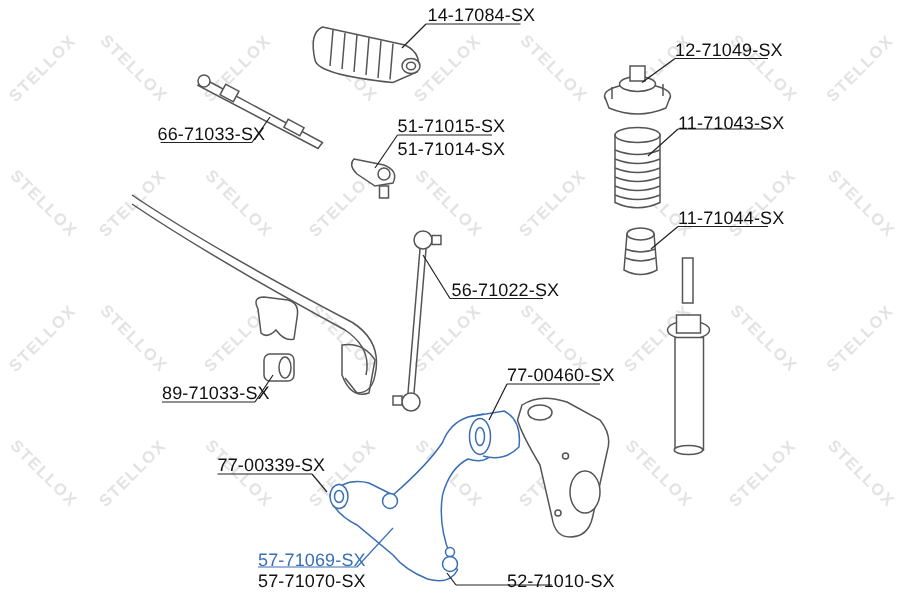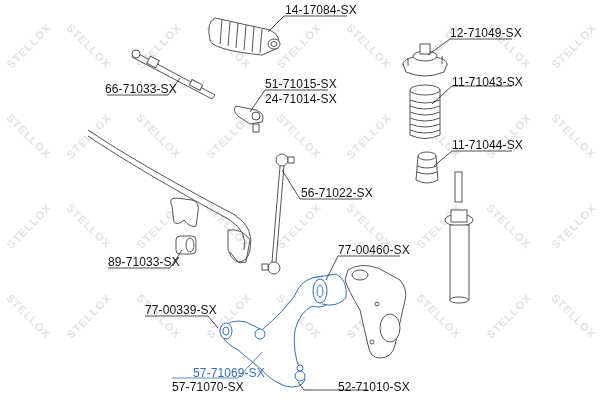--- a/index.html
+++ b/index.html
@@ -1,19 +1,19 @@
 <!DOCTYPE html>
 <html><head>
 <meta charset="utf-8">
 <style>
   html,body{margin:0;padding:0;background:#fff;}
   #stage{position:relative;width:600px;height:400px;overflow:hidden;background:#fff;font-family:"Liberation Sans",sans-serif;}
   svg{position:absolute;left:0;top:0;}
   .lbl{position:absolute;font-size:12px;line-height:12px;color:#111;white-space:nowrap;letter-spacing:0.1px;}
-  .lbl.hl{color:#3a6fb5;margin-left:21px;}
+  .lbl.hl{color:#3a6fb5;}
   .wm{position:absolute;font-family:"Liberation Sans",sans-serif;font-weight:bold;font-size:11px;color:#e3e3e3;letter-spacing:1px;white-space:nowrap;}
 </style>
 </head>
 <body>
 
 <div id="stage">
 
   <div>
     <span class="wm" style="left:0px;top:40px;transform:rotate(-45deg);">STELLOX</span>
     <span class="wm" style="left:60px;top:40px;transform:rotate(45deg);">STELLOX</span>
@@ -177,21 +177,21 @@
     <g stroke="#3a6fb5" stroke-width="0.8" fill="none">
       <polyline points="172,378 238,378"></polyline>
         <line x1="238" y1="378" x2="262" y2="352"></line>
     </g>
   </svg>
 
   <span class="lbl" style="left:285px;top:4px;">14-17084-SX</span>
   <span class="lbl" style="left:450px;top:27px;">12-71049-SX</span>
   <span class="lbl" style="left:105px;top:83px;">66-71033-SX</span>
   <span class="lbl" style="left:265px;top:78px;">51-71015-SX</span>
-  <span class="lbl" style="left:265px;top:93px;">24-71014-SX</span>
+  <span class="lbl" style="left:265px;top:93px;">51-71014-SX</span>
   <span class="lbl" style="left:452px;top:76px;">11-71043-SX</span>
   <span class="lbl" style="left:452px;top:139px;">11-71044-SX</span>
   <span class="lbl" style="left:301px;top:187px;">56-71022-SX</span>
   <span class="lbl" style="left:108px;top:256px;">89-71033-SX</span>
   <span class="lbl" style="left:338px;top:244px;">77-00460-SX</span>
   <span class="lbl" style="left:145px;top:304px;">77-00339-SX</span>
   <span class="lbl hl" style="left:172px;top:367px;">57-71069-SX</span>
   <span class="lbl" style="left:172px;top:381px;">57-71070-SX</span>
   <span class="lbl" style="left:318px;top:381px;margin-left:20px;">52-71010-SX</span>
 </div>

